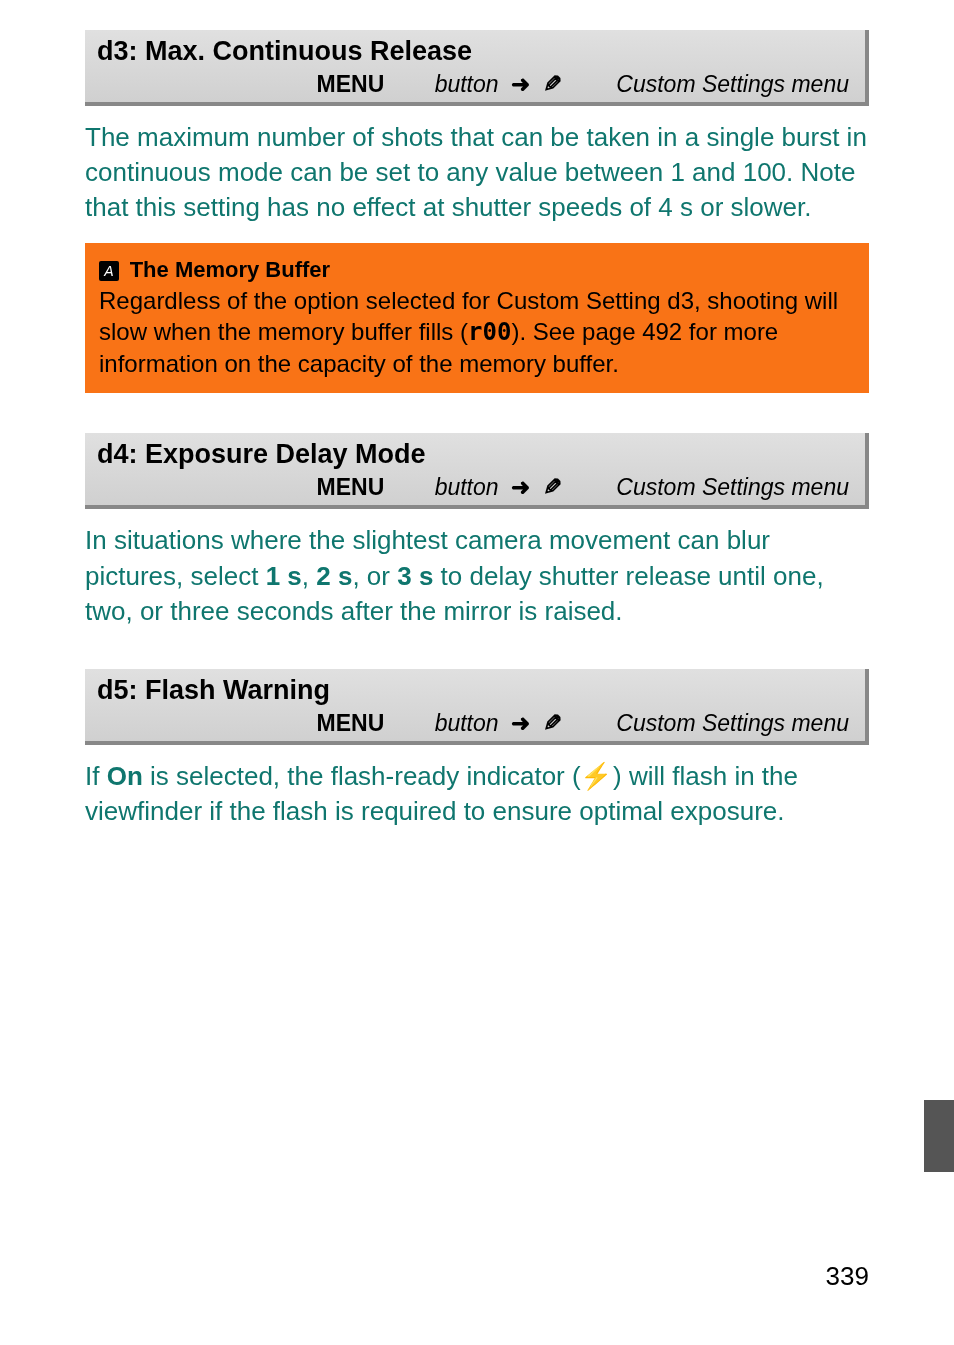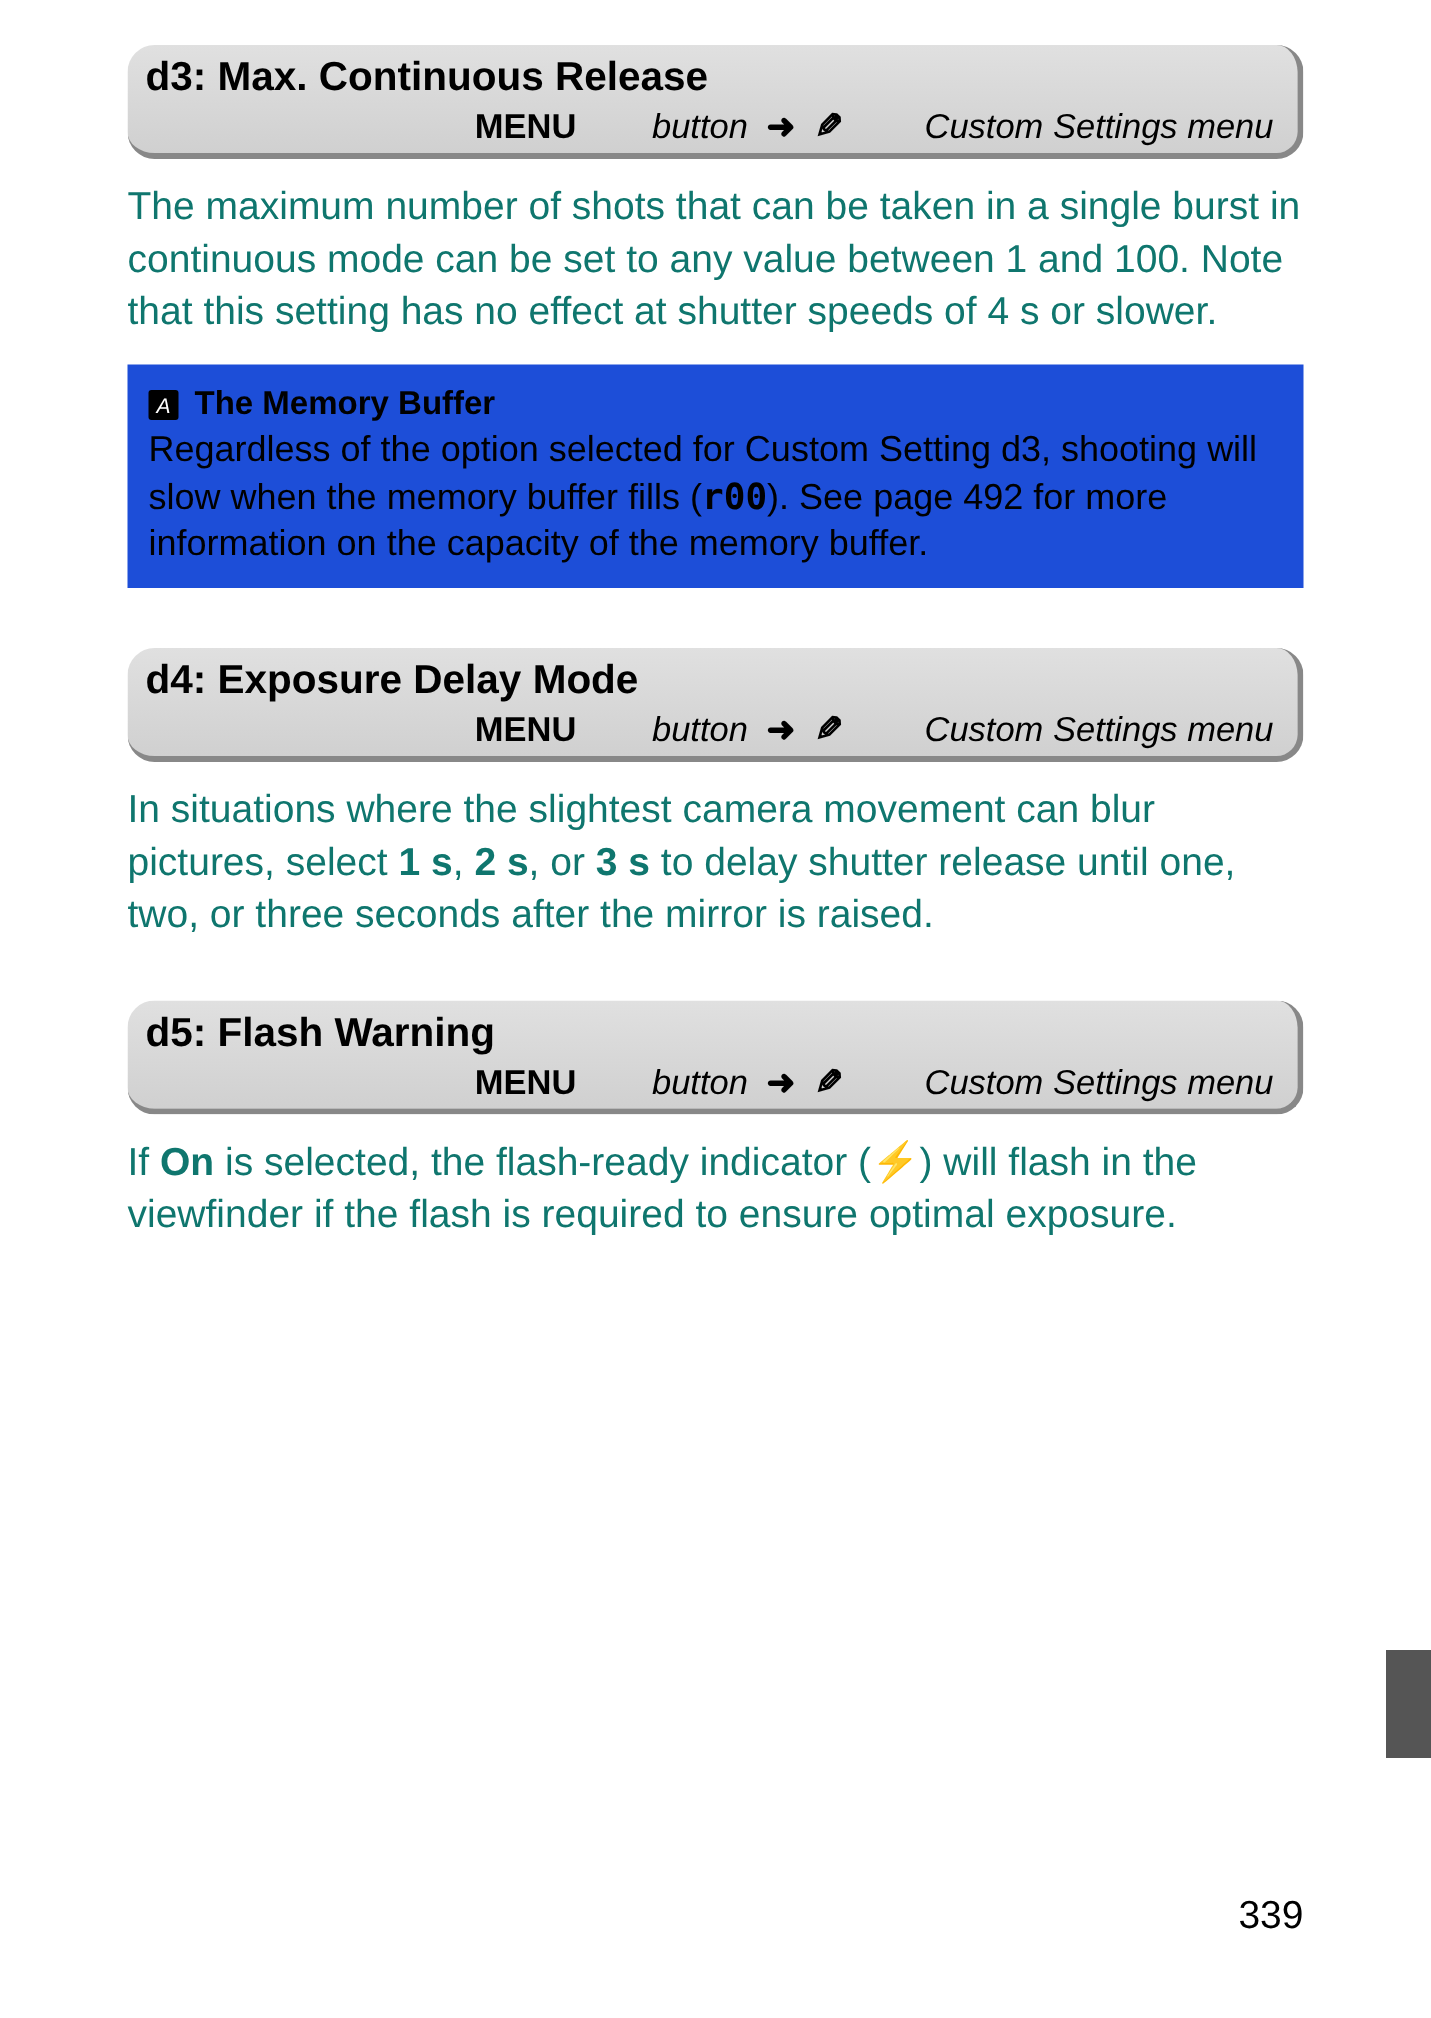--- a/index.html
+++ b/index.html
@@ -15,21 +15,20 @@
     color: #000;
     position: relative;
     padding: 30px 85px 0 85px;
   }
   .section-header {
     background: linear-gradient(to bottom, #e0e0e0 0%, #d0d0d0 100%);
     border-right: 4px solid #888;
     border-bottom: 4px solid #888;
     padding: 6px 12px 4px 12px;
     margin-bottom: 14px;
-    border-radius: 18px;
   }
   .section-title {
     font-weight: bold;
     font-size: 27px;
     display: block;
     margin-bottom: 4px;
   }
   .breadcrumb {
     text-align: right;
     font-size: 23px;
@@ -60,21 +59,21 @@
     margin-right: 4px;
     font-weight: bold;
   }
   .body-text {
     font-size: 26px;
     line-height: 1.35;
     margin-bottom: 18px;
     color: #0f766e;
   }
   .note-box {
-    background: #1d4ed8;
+    background: #f97316;
     padding: 10px 14px 14px 14px;
     margin-bottom: 40px;
     font-size: 24px;
     line-height: 1.3;
   }
   .note-title {
     font-weight: bold;
     font-size: 22px;
   }
   .note-icon {

